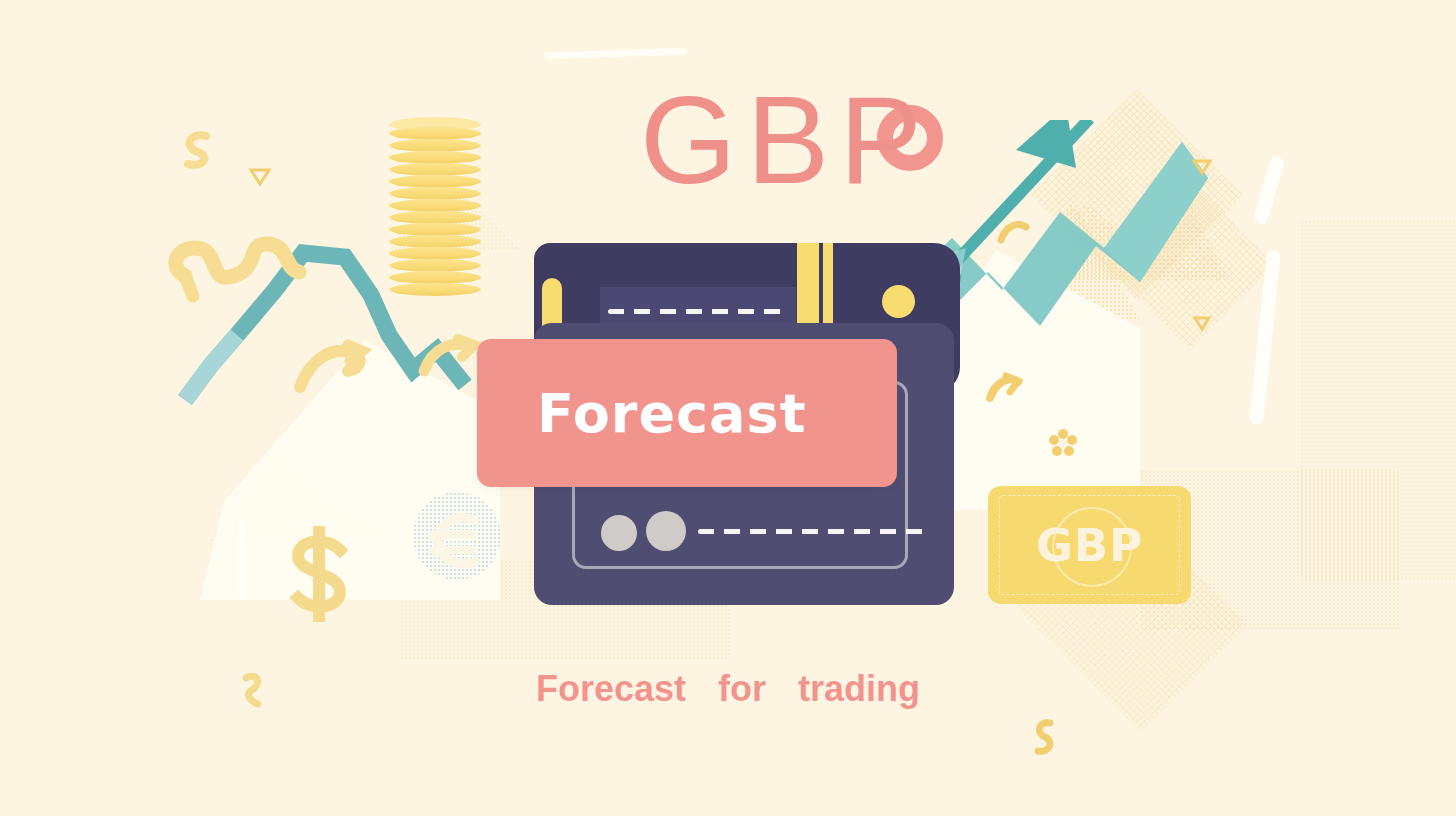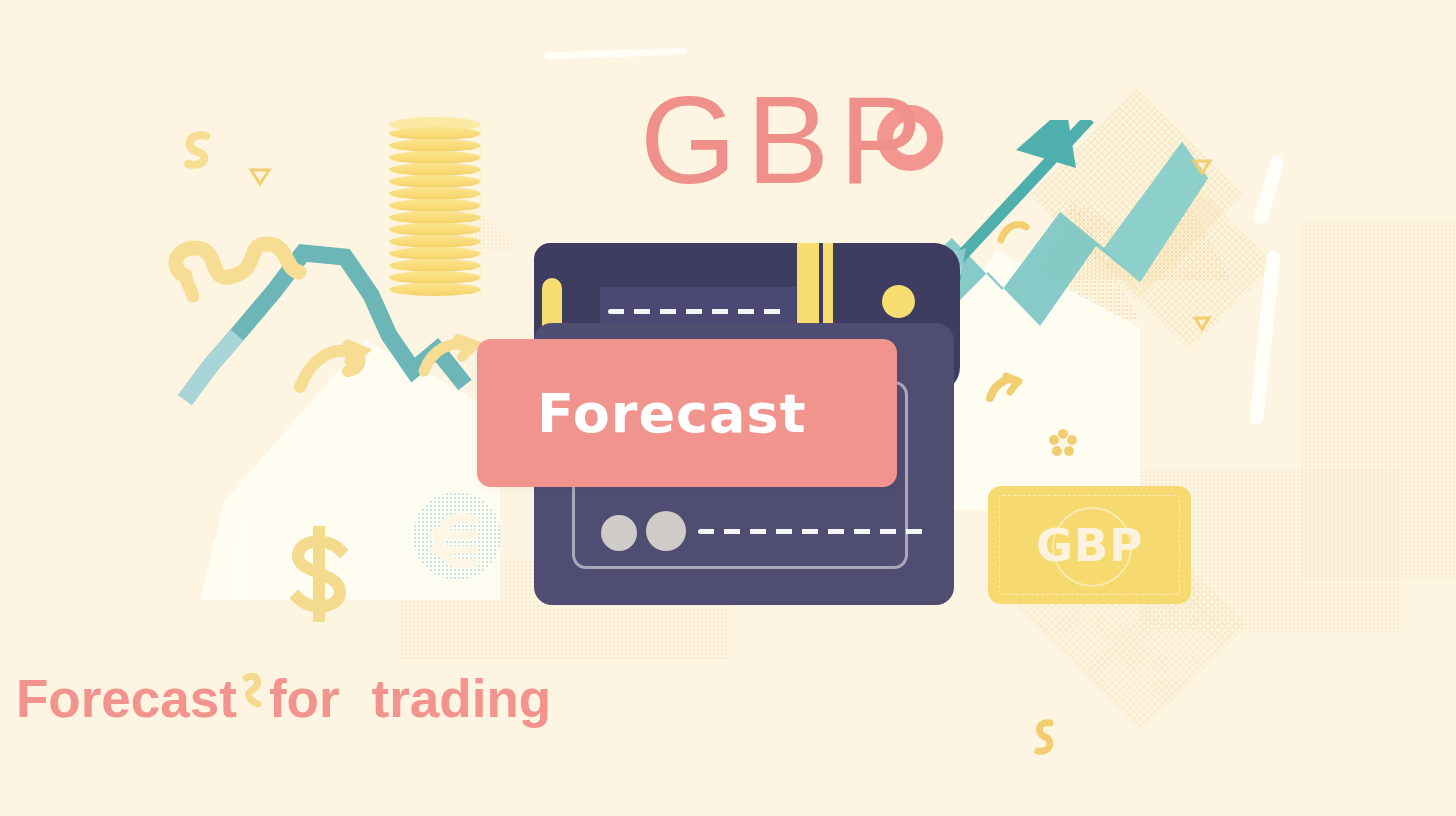--- a/index.html
+++ b/index.html
@@ -278,23 +278,23 @@
     text-align: center;
     color: #F0908B;
     font-size: 124px;
     line-height: 1;
     letter-spacing: 10px;
     font-family: "Liberation Sans", sans-serif;
     font-weight: normal;
   }
   .caption {
     position: absolute; left: 0; top: 668px; width: 1456px;
-    text-align: left;
+    text-align: center;
     color: #F2938D;
-    font-size: 53px;
+    font-size: 36px;
     font-weight: bold;
     font-family: "Liberation Sans", sans-serif;
   }
   .caption .w { margin: 0 16px; }
 </style>
 </head>
 <body>
 
 <div id="stage">
 

